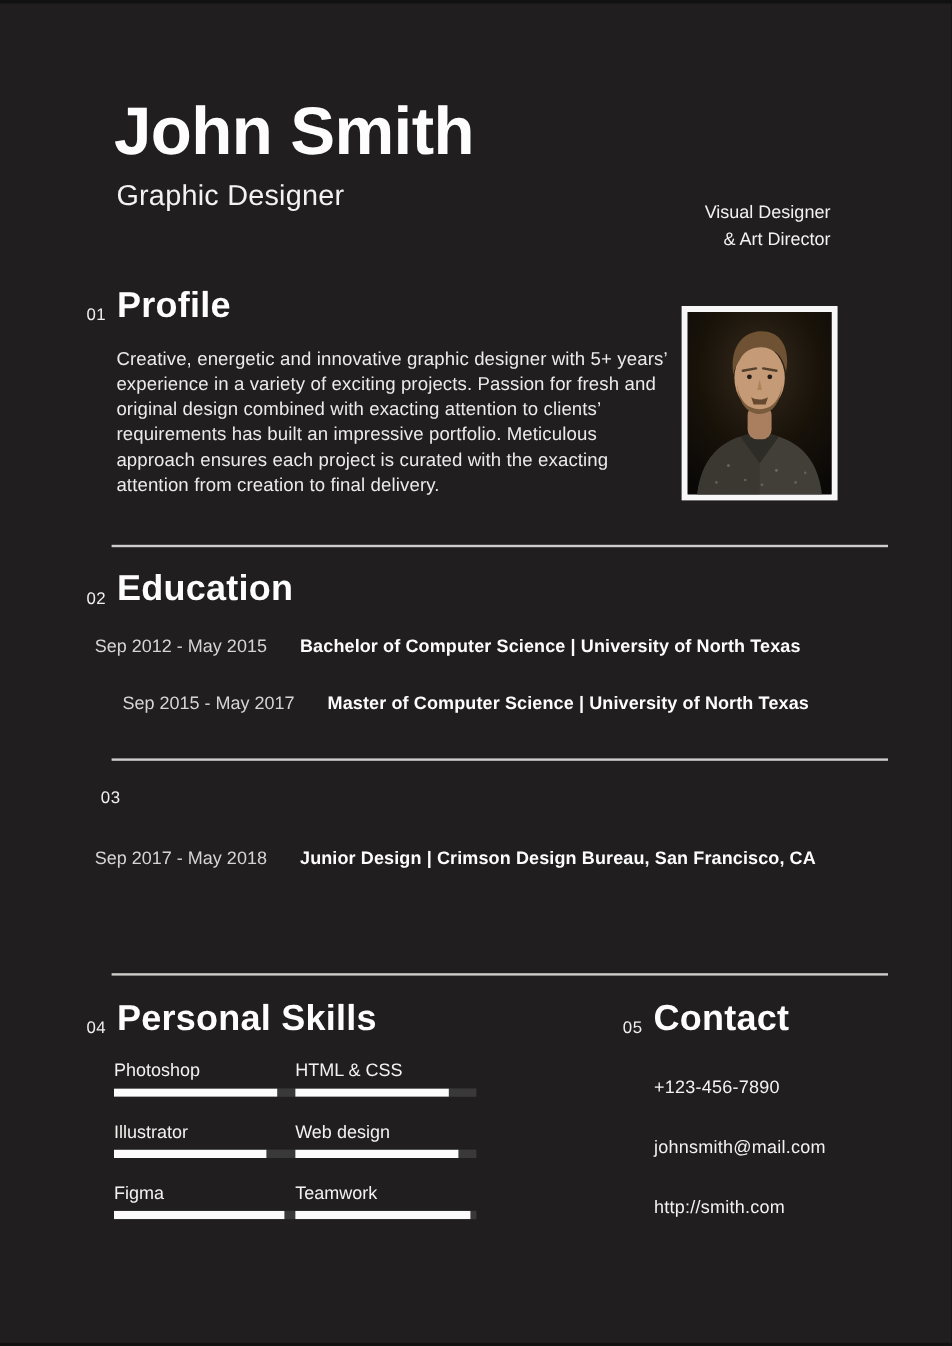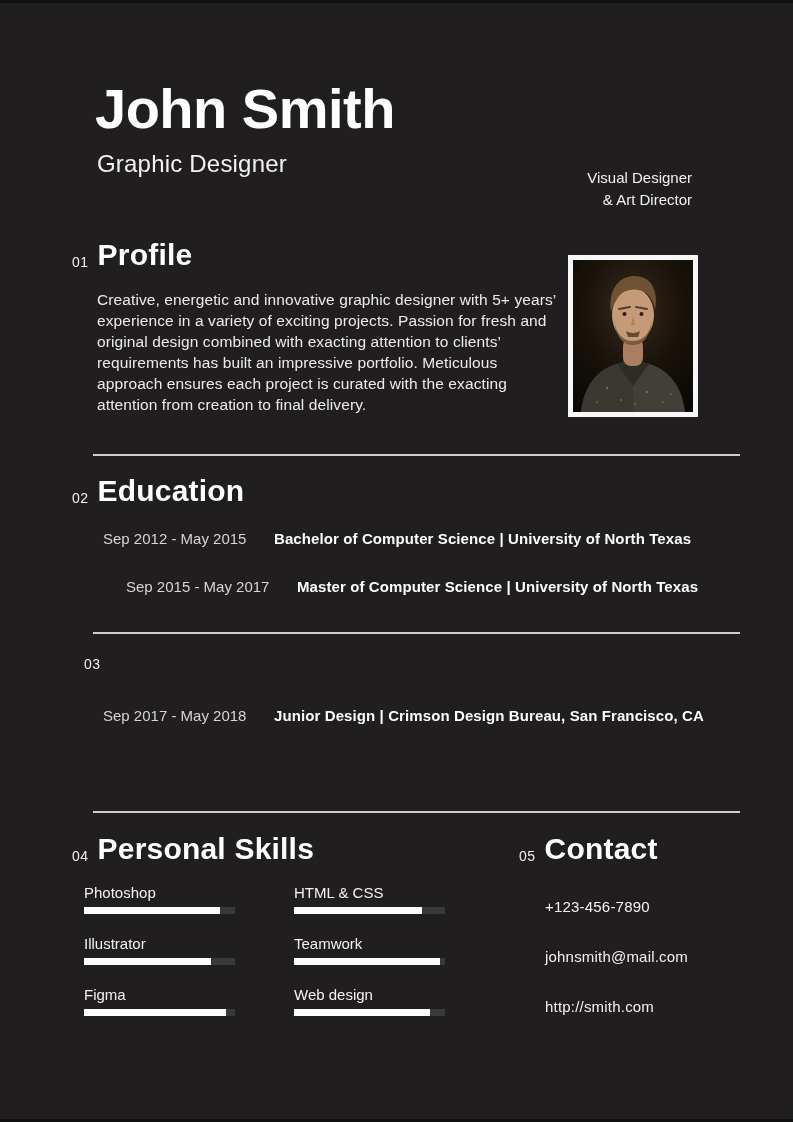--- a/index.html
+++ b/index.html
@@ -59,34 +59,33 @@
   .photo svg { display:block; }
 
   
   .divider {
     position:absolute; left:93px; width:647px; height:1.5px;
     background:#cfcccc;
   }
 
   
   .row {
-    position:absolute; left:103px; display:flex; align-items:baseline;
+    position:absolute; left:79px; display:flex; align-items:baseline;
     font-size:15px; white-space:nowrap;
   }
   .row .dates { flex:none; width:152px; margin-right:19px; color:#d6d4d4; font-weight:400; }
   .row .detail { font-weight:700; color:#fdfdfd; letter-spacing:0.1px; }
 
   
   .skills-grid {
-    position:absolute; left:84px; top:884px;
+    position:absolute; left:95px; top:884px;
     display:grid;
     grid-template-columns:151px 151px;
     grid-template-rows:repeat(3, 51px);
     grid-auto-flow:column;
-    column-gap:59px;
   }
   .skill-label { font-size:15px; line-height:18px; color:#f3f1f1; margin-bottom:5px; }
   .skill-bar {
     width:151px; height:7px; background:#3a3939; position:relative; overflow:hidden;
   }
   .skill-fill { height:100%; background:#fcfcfc; width:0; }
 
   
   .contact-list { position:absolute; left:545px; top:899px; }
   .contact-item { font-size:15px; line-height:16px; color:#f3f1f1; margin-bottom:34px; letter-spacing:0.2px; }
@@ -201,29 +200,29 @@
           <div class="skill-fill" style="width: 94%;"></div>
         </div>
     </div>
     <div class="skill">
       <div class="skill-label">HTML &amp; CSS</div>
       <div class="skill-bar">
           <div class="skill-fill" style="width: 85%;"></div>
         </div>
     </div>
     <div class="skill">
+      <div class="skill-label">Web design</div>
+      <div class="skill-bar">
+          <div class="skill-fill" style="width: 90%;"></div>
+        </div>
+    </div>
+    <div class="skill">
       <div class="skill-label">Teamwork</div>
       <div class="skill-bar">
           <div class="skill-fill" style="width: 97%;"></div>
-        </div>
-    </div>
-    <div class="skill">
-      <div class="skill-label">Web design</div>
-      <div class="skill-bar">
-          <div class="skill-fill" style="width: 90%;"></div>
         </div>
     </div>
   </div>
 
   <div class="sec-head" style="left:519px; top:835px;">
     <span class="sec-num">05</span>
     <span class="sec-title">Contact</span>
   </div>
   <div class="contact-list">
     <div class="contact-item">+123-456-7890</div>

